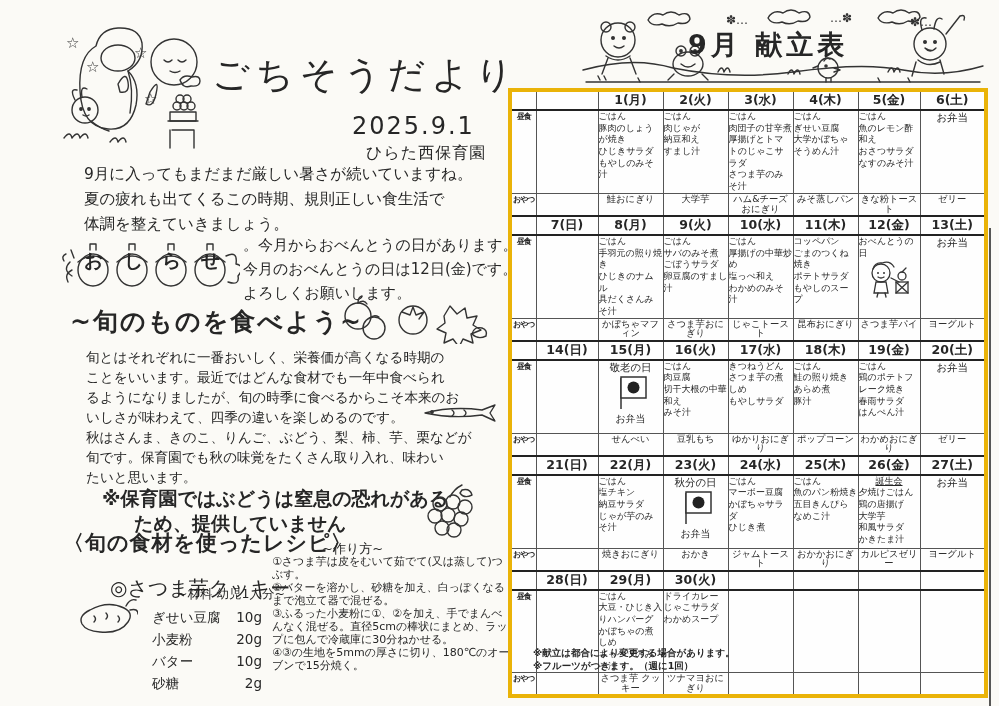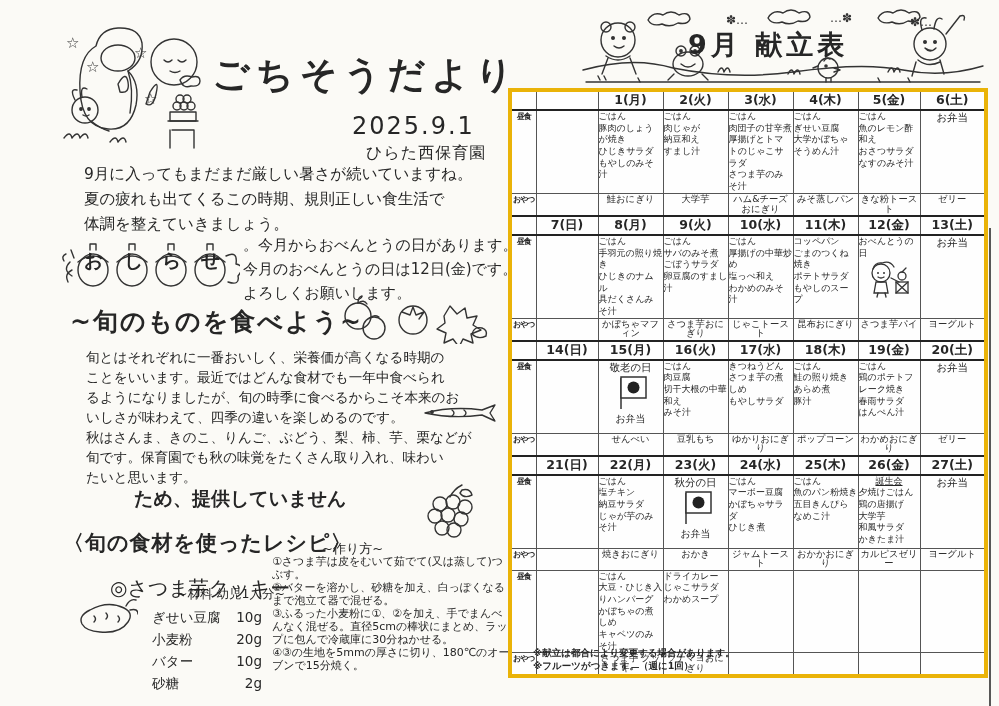--- a/index.html
+++ b/index.html
@@ -7,21 +7,21 @@
     width:999px;height:706px;position:relative;overflow:hidden;
     background:#fbfaf6;color:#262626;
     font-family:"DejaVu Sans",sans-serif;
   }
   .abs{position:absolute;}
   .ink{color:#262626;}
   svg{display:block;}
   .doodle{stroke:#333;fill:none;stroke-width:1.4;stroke-linecap:round;stroke-linejoin:round;}
 
   
-  #newsletter-title{left:212px;top:50px;font-size:37px;font-weight:bold;letter-spacing:6px;}
+  #newsletter-title{left:212px;top:50px;font-size:37px;font-weight:normal;letter-spacing:6px;}
   #issue-date{left:352px;top:112px;font-size:24px;letter-spacing:2px;}
   #publisher-name{left:366px;top:143px;font-size:16px;letter-spacing:1px;}
   #intro-paragraph{left:84px;top:162px;font-size:15.5px;line-height:25px;white-space:pre-line;}
   #notice-badge{left:60px;top:232px;width:180px;height:60px;}
   .badge-char{position:absolute;top:16px;font-size:19px;font-weight:bold;}
   #notice-text{left:243px;top:233px;font-size:15px;line-height:24px;white-space:pre-line;}
   #season-heading{left:70px;top:305px;font-size:25px;font-weight:bold;letter-spacing:2px;}
   #fruits-illustration{left:336px;top:294px;}
   #season-paragraph{left:86px;top:347px;font-size:13.6px;line-height:20px;white-space:pre-line;}
   #fish-illustration{left:422px;top:402px;}
@@ -170,20 +170,21 @@
   <svg width="76" height="22" viewBox="0 0 76 22">
     <g class="doodle">
       <path d="M3 11 Q30 4 60 8 L73 3 L68 11 L73 19 L60 13 Q30 17 3 11 Z"></path>
       <circle cx="10" cy="10" r="1.2" fill="#333"></circle>
       <path d="M30 8 q4 3 0 6 M42 8 q4 3 0 6"></path>
     </g>
   </svg>
 </div>
 
 <div class="abs ink" id="grape-warning">
+  <div class="w1">※保育園ではぶどうは窒息の恐れがある</div>
   <div class="w2">ため、提供していません</div>
 </div>
 
 <div class="abs" id="grapes-illustration">
   <svg width="58" height="58" viewBox="0 0 58 58">
     <g class="doodle">
       <path d="M42 3 q-8 4 -12 12"></path>
       <path d="M42 8 q8 -2 10 5 q-8 4 -12 -2 z"></path>
       <circle cx="20" cy="22" r="7"></circle>
         <circle cx="33" cy="20" r="7"></circle>
@@ -539,20 +540,30 @@
         <tr class="snack-row">
           <td class="row-label">おやつ</td>
           <td class="snack-cell"></td>
           <td class="snack-cell">焼きおにぎり</td>
           <td class="snack-cell">おかき</td>
           <td class="snack-cell">ジャムトースト</td>
           <td class="snack-cell">おかかおにぎり</td>
           <td class="snack-cell">カルピスゼリー</td>
           <td class="snack-cell">ヨーグルト</td>
         </tr>
+        <tr class="date-row">
+          <td class="label-col"></td>
+          <td class="date-cell">28(日)</td>
+          <td class="date-cell">29(月)</td>
+          <td class="date-cell">30(火)</td>
+          <td class="date-cell"></td>
+          <td class="date-cell"></td>
+          <td class="date-cell"></td>
+          <td class="date-cell"></td>
+        </tr>
         <tr class="lunch-row">
           <td class="row-label">昼食</td>
           <td class="lunch-cell"></td>
           <td class="lunch-cell">
             <div class="menu-item">ごはん</div>
             <div class="menu-item">大豆・ひじき入りハンバーグ</div>
             <div class="menu-item">かぼちゃの煮しめ</div>
             <div class="menu-item">キャベツのみそ汁</div>
           </td>
           <td class="lunch-cell">

